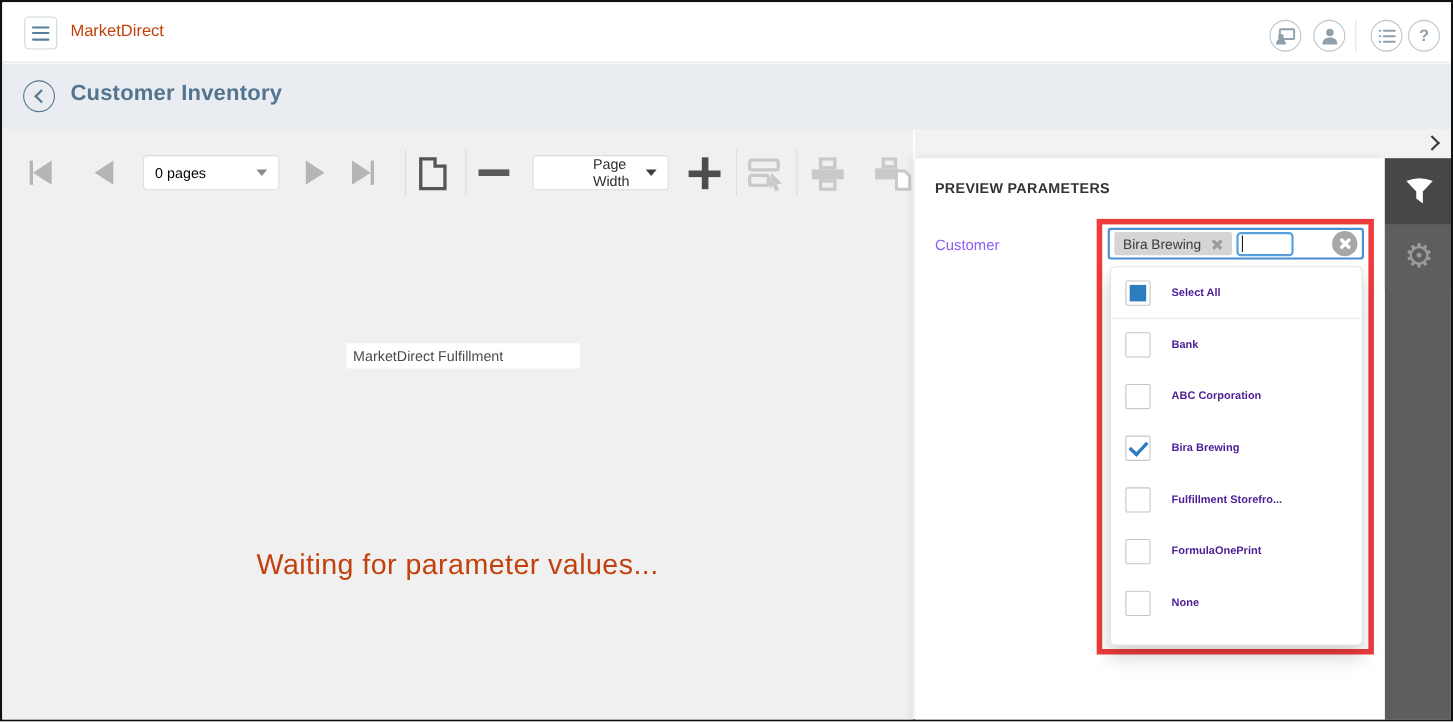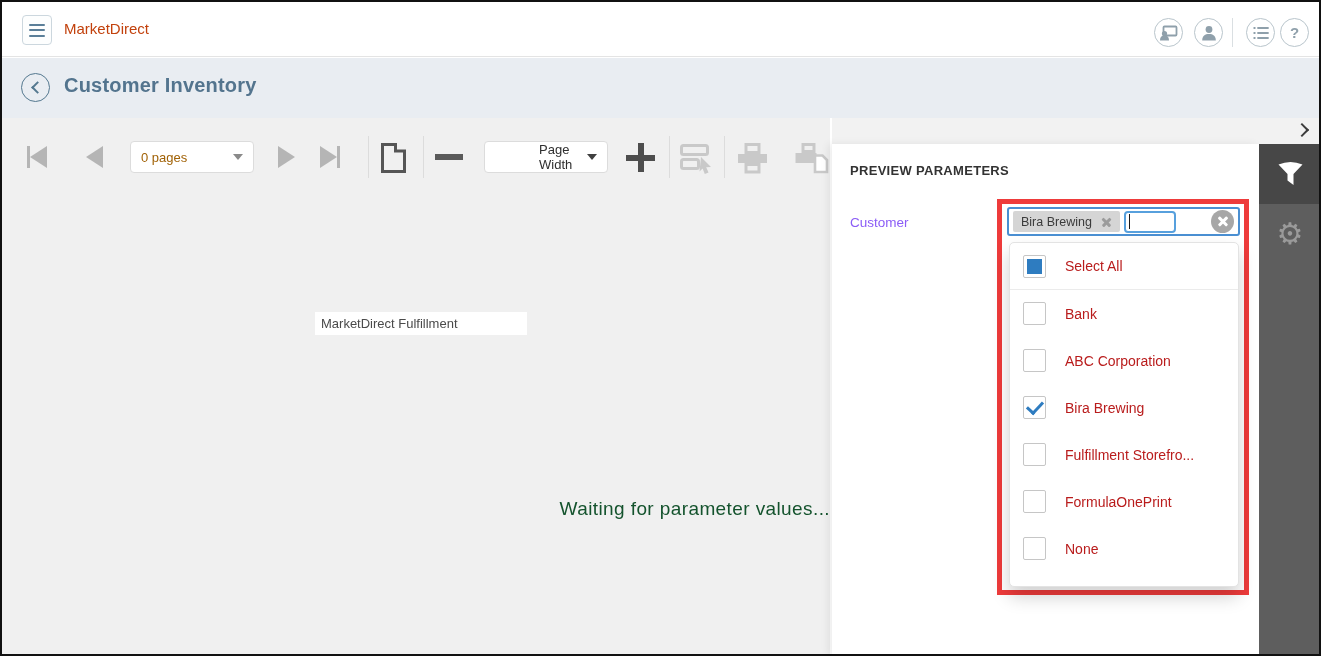--- a/index.html
+++ b/index.html
@@ -22,31 +22,31 @@
   .page-title{position:absolute;left:62px;top:16px;font-size:20px;font-weight:600;color:#53748e;letter-spacing:.2px;}
 
   
   .viewer{position:absolute;left:0;top:116px;width:828px;height:538px;background:#f0f0f0;}
   .nav-btn{position:absolute;display:flex;align-items:center;cursor:pointer;}
   .tri-l{width:0;height:0;border-top:11px solid transparent;border-bottom:11px solid transparent;border-right:17px solid #b5b5b5;}
   .tri-r{width:0;height:0;border-top:11px solid transparent;border-bottom:11px solid transparent;border-left:17px solid #b5b5b5;}
   .nav-bar{width:3px;height:22px;background:#b5b5b5;}
   .dropdown{position:absolute;height:32px;width:124px;background:#fff;border:1px solid #dcdcdc;border-radius:4px;display:flex;align-items:center;padding:0 10px;cursor:pointer;}
   .dropdown .caret{margin-left:auto;width:0;height:0;border-left:5px solid transparent;border-right:5px solid transparent;border-top:6px solid #8a8a8a;}
-  .dd-gray{font-size:13px;color:#a16207;}
+  .dd-gray{font-size:13px;color:#000000;}
   .dd-dark{font-size:13px;color:#2f2f2f;margin-left:44px;}
   .dropdown .caret.dark{border-top-color:#3f3f3f;}
   .vt-div{position:absolute;top:134px;width:1px;height:42px;background:#dcdcdc;}
   .minus-btn{position:absolute;left:433px;top:152px;width:28px;height:6px;background:#5a5a5a;cursor:pointer;}
   .plus-btn{position:absolute;left:624px;top:141px;width:29px;height:29px;cursor:pointer;}
   .plus-btn::before{content:"";position:absolute;left:0;top:12px;width:29px;height:6px;background:#4d4d4d;}
   .plus-btn::after{content:"";position:absolute;left:12px;top:0;width:6px;height:29px;background:#4d4d4d;}
   .icon-btn{position:absolute;cursor:pointer;}
   .watermark{position:absolute;left:313px;top:310px;width:212px;height:23px;background:#fff;font-size:13px;color:#4a4a4a;line-height:23px;padding-left:6px;}
-  .waiting{position:absolute;left:0;top:496px;width:828px;text-align:right;font-size:19px;font-weight:300;color:#14532d;letter-spacing:.4px;}
+  .waiting{position:absolute;left:0;top:496px;width:828px;text-align:center;font-size:26px;font-weight:300;color:#c2410c;letter-spacing:.4px;}
 
   
   .right-strip{position:absolute;left:830px;top:116px;width:489px;height:26px;background:#f2f2f2;}
   .collapse-chev{position:absolute;left:1295px;top:123px;width:10px;height:10px;border-top:2.5px solid #3c3c3c;border-right:2.5px solid #3c3c3c;transform:rotate(45deg);cursor:pointer;}
   .param-panel{position:absolute;left:830px;top:142px;width:427px;height:512px;background:#fff;box-shadow:-4px 0 8px rgba(0,0,0,.07);}
   .param-header{position:absolute;left:848px;top:161px;font-size:13px;font-weight:bold;color:#333;letter-spacing:.3px;}
   .customer-label{position:absolute;left:848px;top:213px;font-size:13.5px;color:#8b5cf6;}
 
   .sidebar{position:absolute;left:1257px;top:142px;width:62px;height:512px;background:#5e5e5e;}
   .side-btn{position:absolute;left:1257px;width:62px;height:60px;display:flex;align-items:center;justify-content:center;cursor:pointer;}
@@ -68,21 +68,21 @@
   .clear-btn::before,.clear-btn::after{content:"";position:absolute;left:5.5px;top:10px;width:12px;height:2.8px;background:#fff;border-radius:1px;}
   .clear-btn::before{transform:rotate(45deg);} .clear-btn::after{transform:rotate(-45deg);}
 
   
   .dd-panel{position:absolute;left:1007px;top:240px;width:230px;height:345px;background:#fff;border:1px solid #e3e3e3;border-radius:5px;box-shadow:0 10px 18px rgba(0,0,0,.18);overflow:hidden;}
   .dd-row{height:47px;display:flex;align-items:center;padding-left:13px;cursor:pointer;}
   .dd-row.sep{border-bottom:1px solid #ebebeb;}
   .cb{flex:0 0 auto;width:23px;height:23px;border:1px solid #c6c6c6;border-radius:2px;background:#fff;position:relative;}
   .cb.ind::after{content:"";position:absolute;inset:3px;background:#2e7cc0;}
   .cb.check::after{content:"";position:absolute;left:3px;top:4px;width:13px;height:7px;border-left:3px solid #2e7cc0;border-bottom:3px solid #2e7cc0;transform:rotate(-47deg);}
-  .dd-label{margin-left:19px;font-size:14px;color:#b91c1c;white-space:nowrap;}
+  .dd-label{margin-left:19px;font-size:10px;color:#4c1d95;white-space:nowrap;font-weight:bold;}
 </style>
 </head>
 <body>
 
 <div id="screen">
 
   <div class="topbar">
     <div class="hamburger">
         <i></i>
         <i></i>

